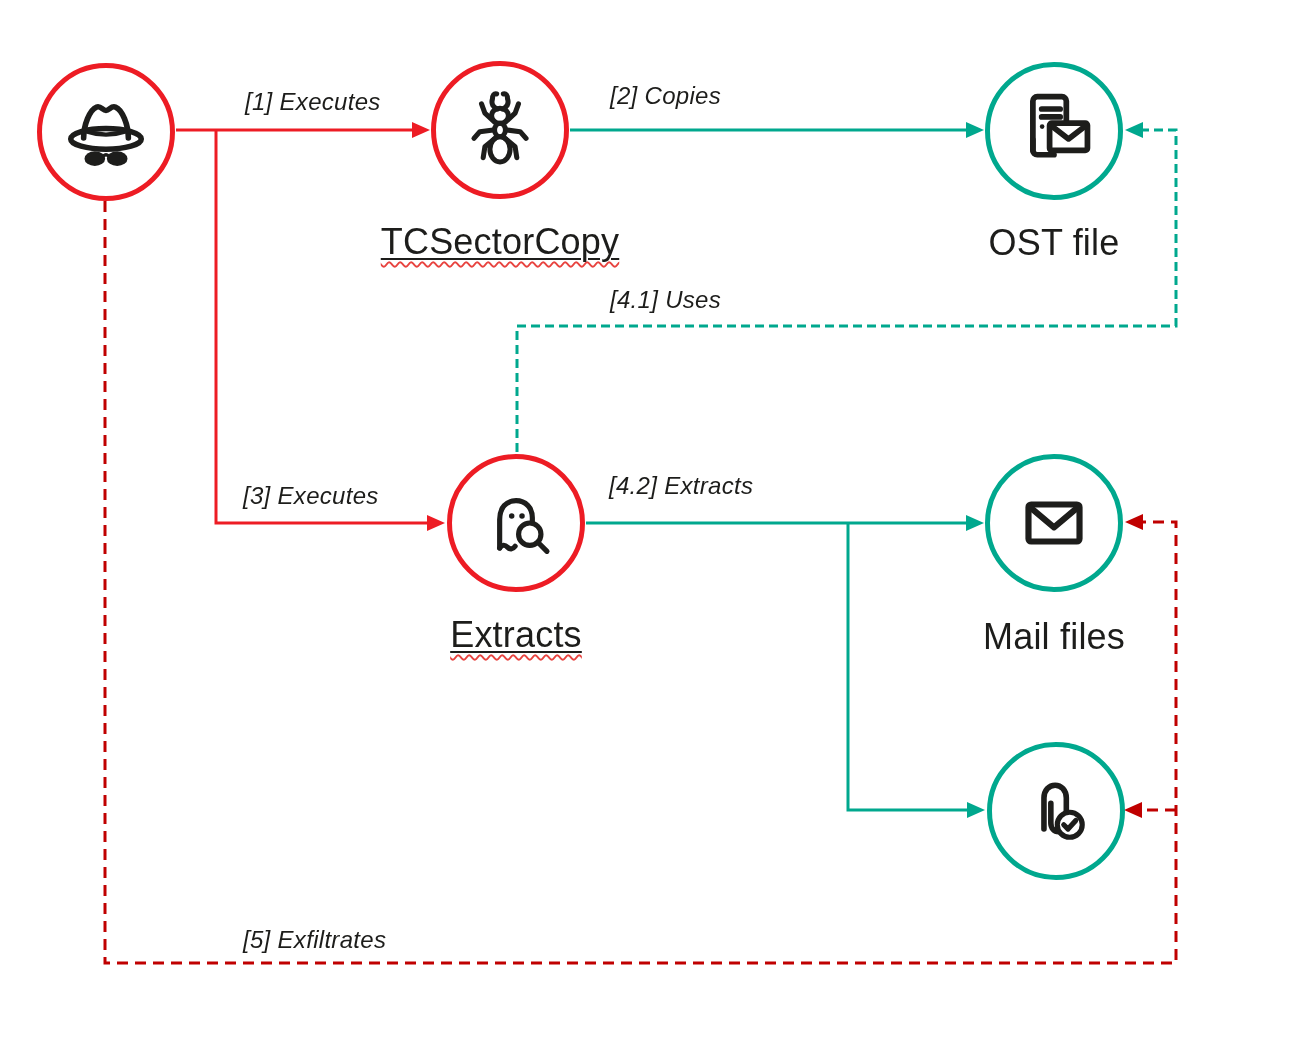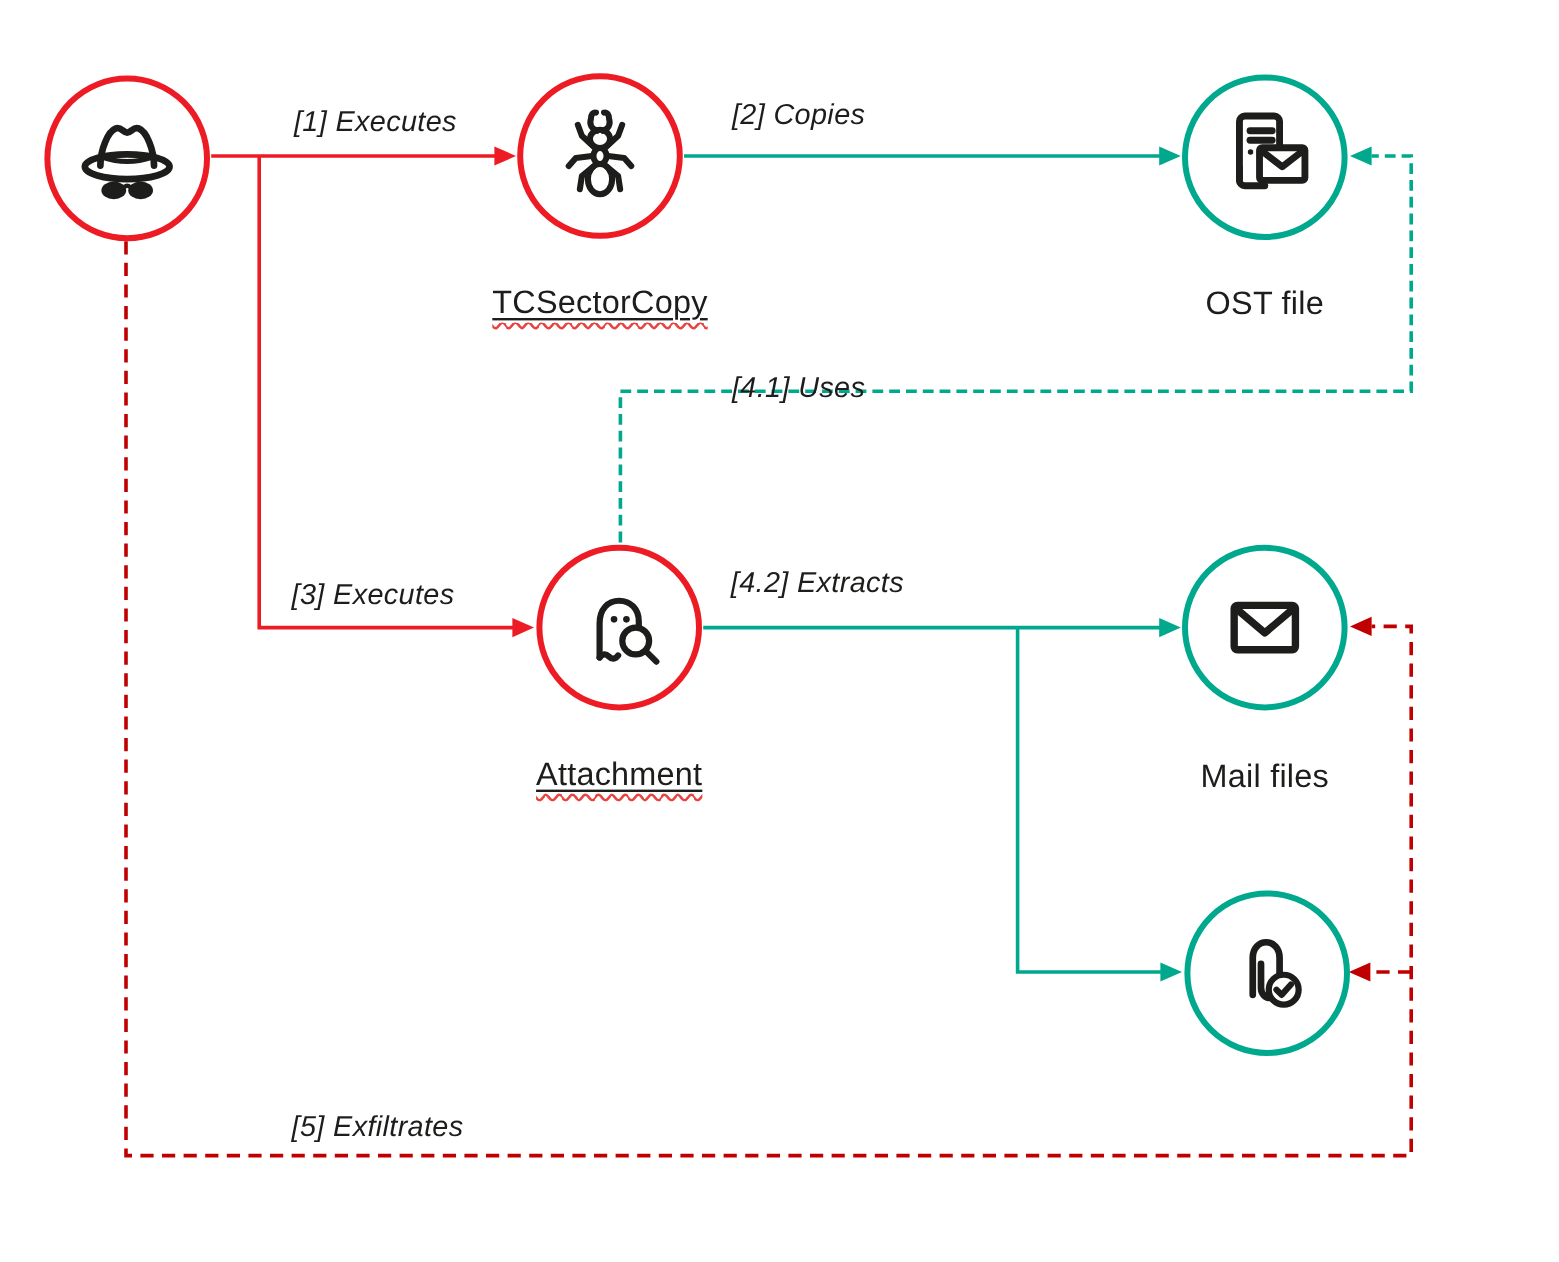--- a/index.html
+++ b/index.html
@@ -40,24 +40,23 @@
     display: flex; align-items: center; justify-content: center;
   }
   .ring-red  { border: 5px solid var(--red); }
   .ring-teal { border: 5px solid var(--teal); }
   .node-circle svg { display: block; }
 
   .node-label {
     position: absolute;
     transform: translateX(-50%);
     white-space: nowrap;
-    font-size: 27px;
+    font-size: 36px;
     color: var(--ink);
     letter-spacing: 0.2px;
-    margin-top: 16px;
   }
   .wavy {
     text-decoration: underline wavy var(--squiggle);
     text-decoration-thickness: 1.5px;
     text-underline-offset: 7px;
   }
   .wavy > span {
     text-decoration: underline solid var(--ink);
     text-decoration-thickness: 1.5px;
     text-underline-offset: 4px;
@@ -171,21 +170,21 @@
         <path d="M31 79 V46 C31 32 39 24 50 24 C61 24 69 32 69 44 V49"></path>
         <path d="M31 79 C34 75 37 75 40 78 C43 81 46 81 49 77"></path>
         <circle cx="45" cy="42" r="3.2" fill="#1d1d1b" stroke="none"></circle>
         <circle cx="57" cy="42" r="3.2" fill="#1d1d1b" stroke="none"></circle>
         <circle cx="66" cy="63" r="13" fill="#ffffff"></circle>
         <line x1="76" y1="73" x2="86" y2="83"></line>
       </svg>
     </span>
   </div>
   <div class="node-label" style="left:516px; top:614px;">
-    <span class="wavy"><span>Attachment</span></span>
+    <span class="wavy"><span>Extracts</span></span>
   </div>
 
   <div class="node-circle ring-teal" style="left:985px; top:454px;">
     <span>
       <svg class="icon" width="88" height="88" viewBox="0 0 100 100" stroke-width="7">
         <rect x="21" y="29" width="58" height="42" rx="3"></rect>
         <polyline points="24,33 50,55 76,33"></polyline>
       </svg>
     </span>
   </div>
@@ -198,18 +197,18 @@
       <svg class="icon" width="86" height="86" viewBox="0 0 100 100" stroke-width="6.5">
         <path d="M36 71 V35 c0 -9 6 -15 13 -15 s13 6 13 15 v29 c0 6 -4 10 -9 10 s-9 -4 -9 -10 V41"></path>
         <circle cx="66" cy="66" r="14.5" fill="#ffffff" stroke-width="6"></circle>
         <polyline points="59,66 64,71 73,61" stroke-width="6"></polyline>
       </svg>
     </span>
   </div>
 
   <div class="edge-label" style="left:245px; top:88px;">[1] Executes</div>
   <div class="edge-label" style="left:610px; top:82px;text-align:center;">[2] Copies</div>
-  <div class="edge-label" style="left:610px; top:286px;margin-top:24px;">[4.1] Uses</div>
+  <div class="edge-label" style="left:610px; top:286px;">[4.1] Uses</div>
   <div class="edge-label" style="left:243px; top:482px;text-align:right;">[3] Executes</div>
   <div class="edge-label" style="left:609px; top:472px;">[4.2] Extracts</div>
   <div class="edge-label" style="left:243px; top:926px;">[5] Exfiltrates</div>
 
 </div>
 
 </body></html>

